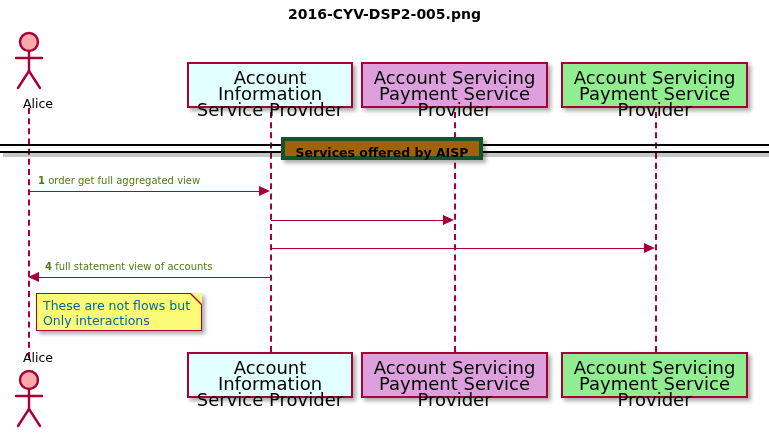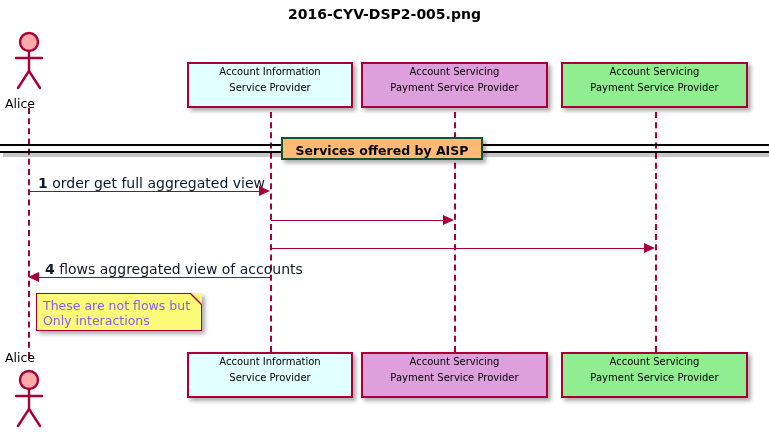--- a/index.html
+++ b/index.html
@@ -41,64 +41,65 @@
     width: 0px;
     border-left: 2px dashed #A80036;
   }
 
   
   .pbox {
     position: absolute;
     box-sizing: border-box;
     border: 2px solid #A80036;
     text-align: center;
-    font-size: 10px;
+    font-size: 18px;
     line-height: 16px;
     color: #000000;
-    padding-top: 0;
+    padding-top: 6px;
     box-shadow: 3px 3px 4px rgba(0,0,0,0.33);
     white-space: pre-line;
   }
   .pbox.cyan  { background: #E1FFFF; }
   .pbox.plum  { background: #DDA0DD; }
   .pbox.green { background: #90EE90; }
 
   
   .actor {
     position: absolute;
     width: 44px;
     height: 62px;
   }
   .actor-label {
     position: absolute;
     font-size: 12.5px;
     color: #000000;
     white-space: nowrap;
+    margin-left: 18px;
   }
 
   
   .divider-line {
     position: absolute;
     left: 0;
     width: 769px;
     height: 0;
     border-top: 2px solid #000000;
   }
   .divider-shadow {
     position: absolute;
     left: 3px;
     width: 769px;
     height: 4px;
     background: rgba(0,0,0,0.22);
   }
   .divider-box {
     position: absolute;
     box-sizing: border-box;
-    background: #fdba74;
-    border: 2px solid #14532d;
+    background: #a16207;
+    border: 4px solid #14532d;
     font-size: 12.5px;
     font-weight: bold;
     text-align: center;
     line-height: 19px;
     color: #000000;
     box-shadow: 3px 3px 4px rgba(0,0,0,0.33);
     white-space: nowrap;
   }
 
   
@@ -116,35 +117,35 @@
   }
   .arrow-left {
     position: absolute;
     width: 0; height: 0;
     border-top: 5px solid transparent;
     border-bottom: 5px solid transparent;
     border-right: 11px solid #A80036;
   }
   .msg-label {
     position: absolute;
-    font-size: 14px;
-    color: #0f172a;
+    font-size: 10px;
+    color: #4d7c0f;
     white-space: nowrap;
   }
   .msg-label b { font-weight: bold; }
 
   
   .note {
     position: absolute;
     box-sizing: border-box;
     background: #FBFB77;
     border: 1.5px solid #A80036;
     font-size: 12.5px;
     line-height: 15px;
-    color: #8b5cf6;
+    color: #0369a1;
     padding: 4px 8px 4px 6px;
     white-space: pre-line;
     box-shadow: 3px 3px 4px rgba(0,0,0,0.33);
   }
   .note-fold {
     position: absolute;
     right: -1px;
     top: -1px;
     width: 0; height: 0;
     border-left: 11px solid transparent;
@@ -195,21 +196,21 @@
   <div class="msg-line" style="left:29px; top:191px; width:233px;"></div>
   <div class="arrow-right" style="left:259px; top:186px;"></div>
 
   <div class="msg-line" style="left:271px; top:220px; width:175px;"></div>
   <div class="arrow-right" style="left:443px; top:215px;"></div>
 
   <div class="msg-line" style="left:271px; top:248px; width:376px;"></div>
   <div class="arrow-right" style="left:644px; top:243px;"></div>
 
   <div class="msg-label" style="left:45px; top:261px;">
-    <b>4</b><span> </span><span>flows aggregated view of accounts</span>
+    <b>4</b><span> </span><span>full statement view of accounts</span>
   </div>
   <div class="msg-line" style="left:39px; top:277px; width:232px;"></div>
   <div class="arrow-left" style="left:28px; top:272px;"></div>
 
   <div class="note" style="left:36px; top:293px; width:166px; height:38px;">These are not flows but
 Only interactions</div>
   <div class="note-fold" style="left:191px; top:293px;"></div>
 
   <div class="pbox cyan" style="left:187px; top:352px; width:166px; height:46px;">Account Information
 Service Provider</div>

